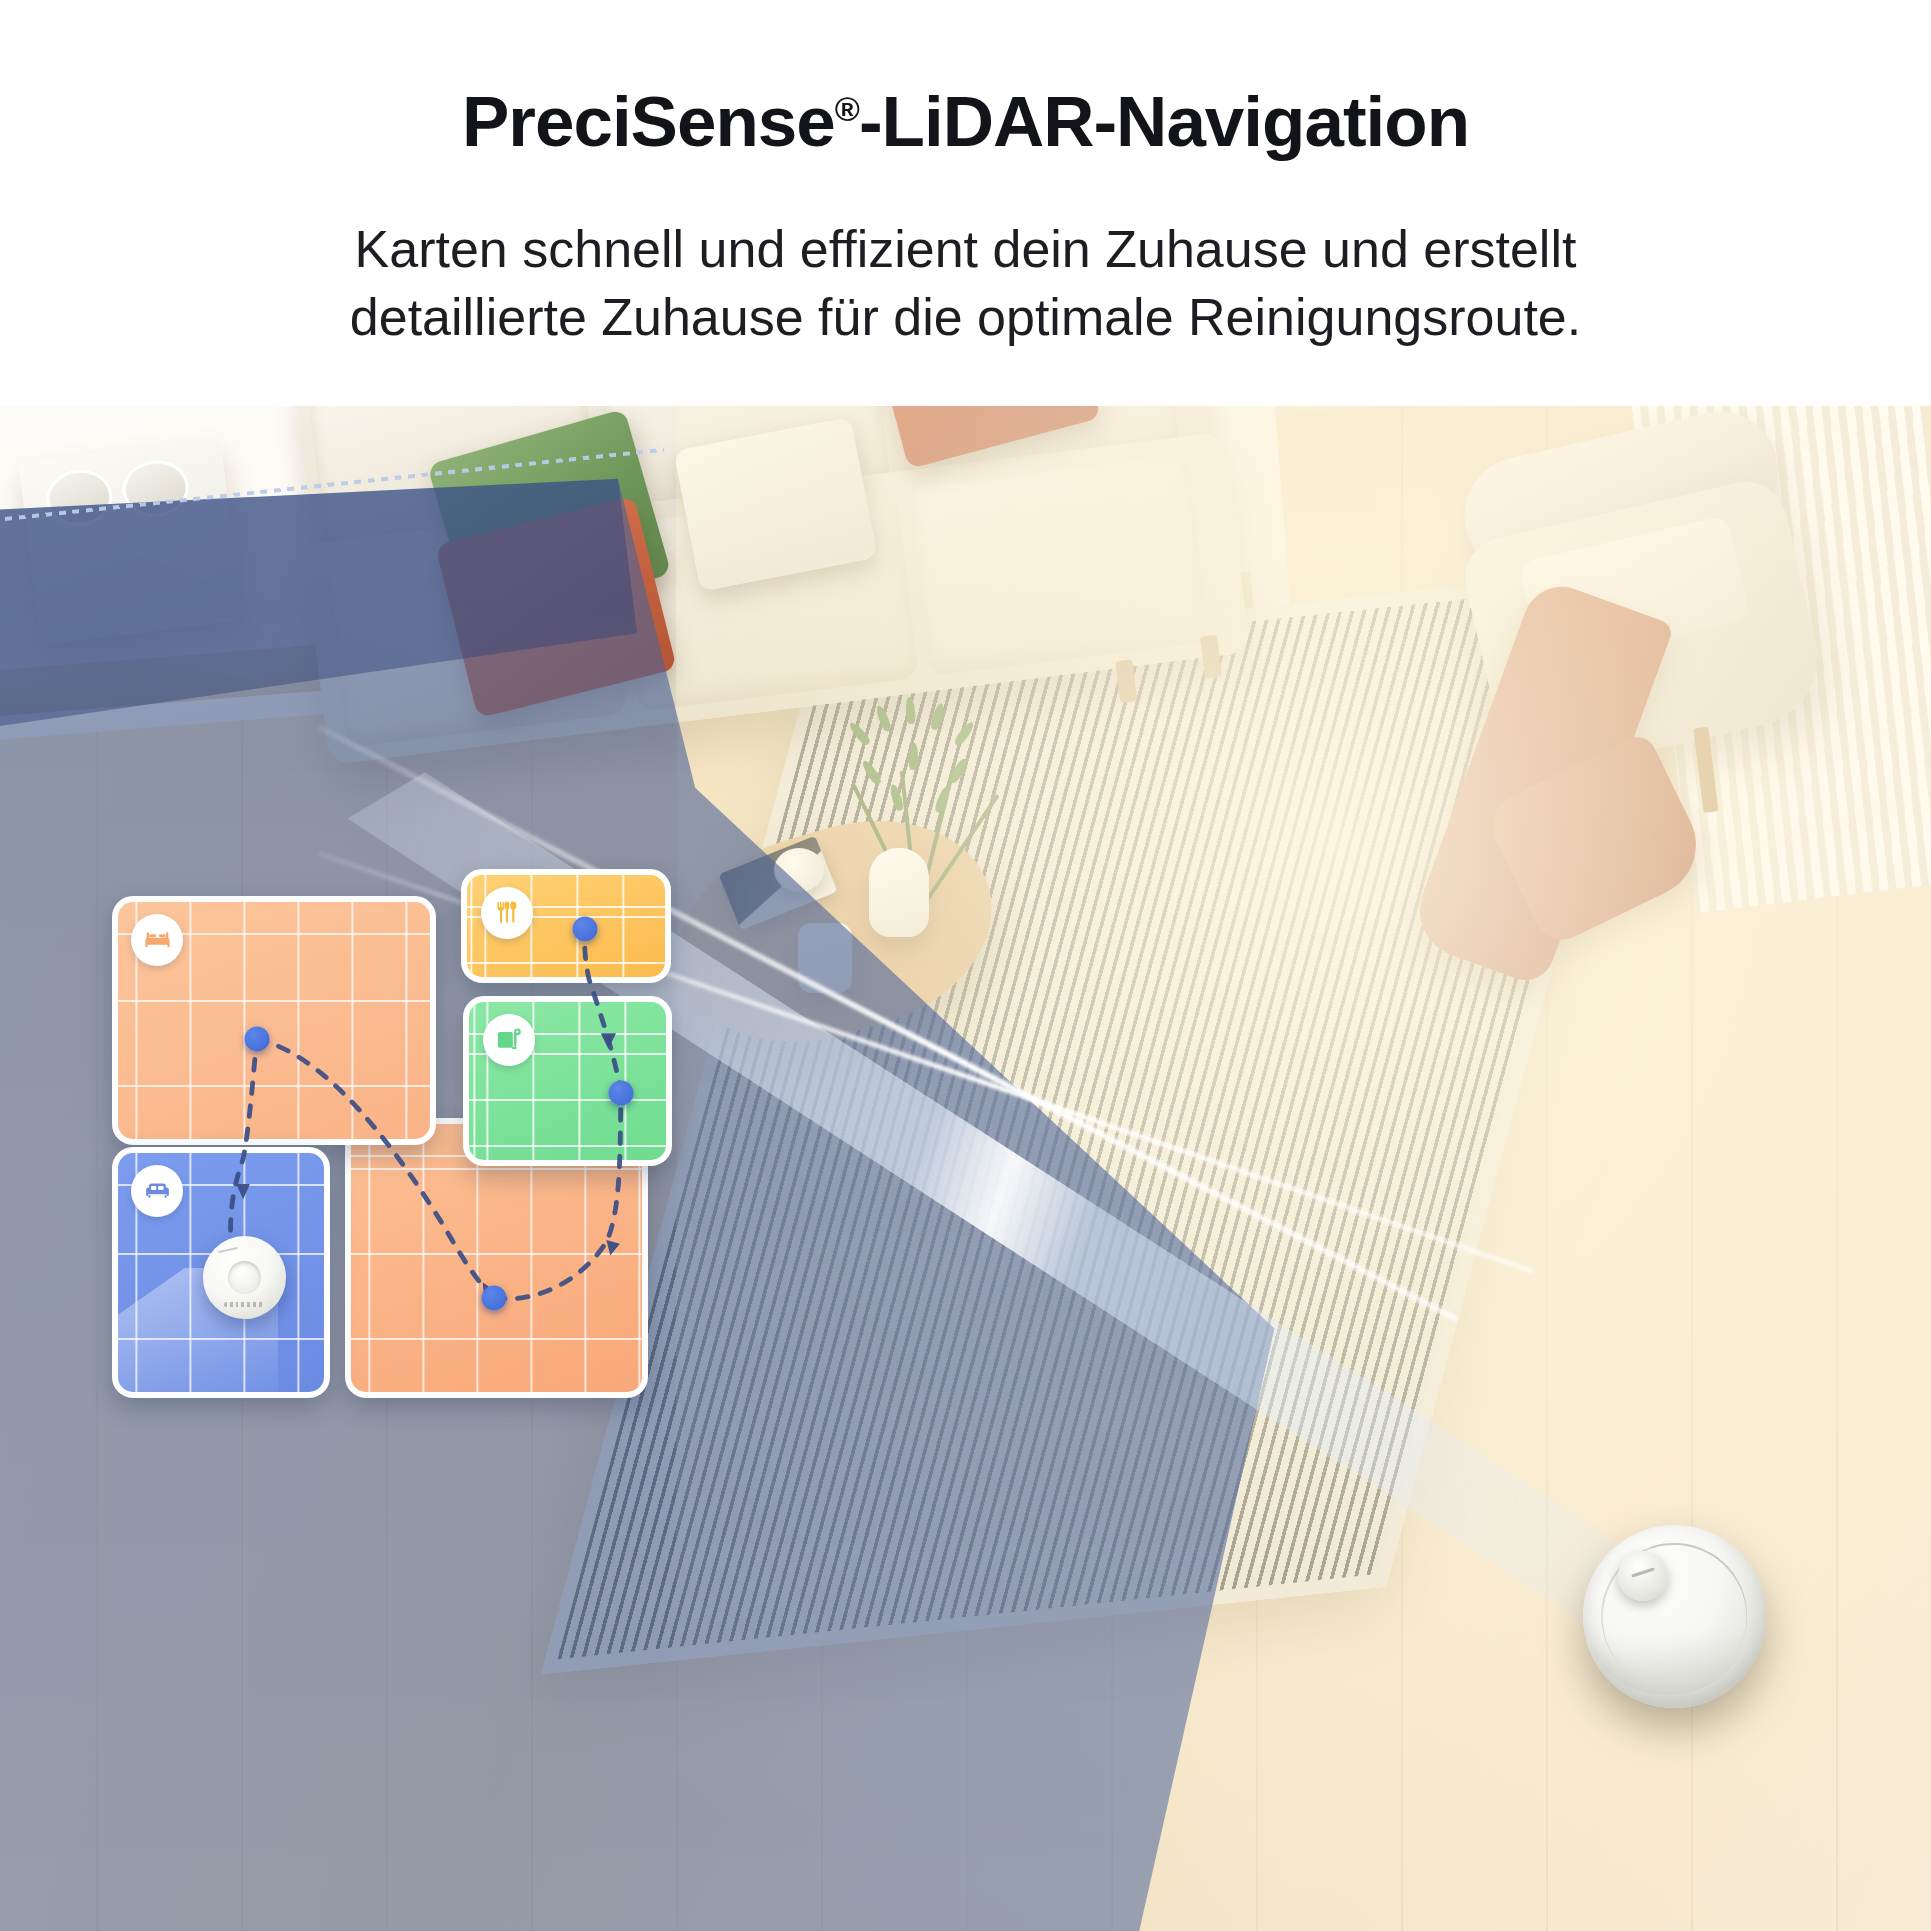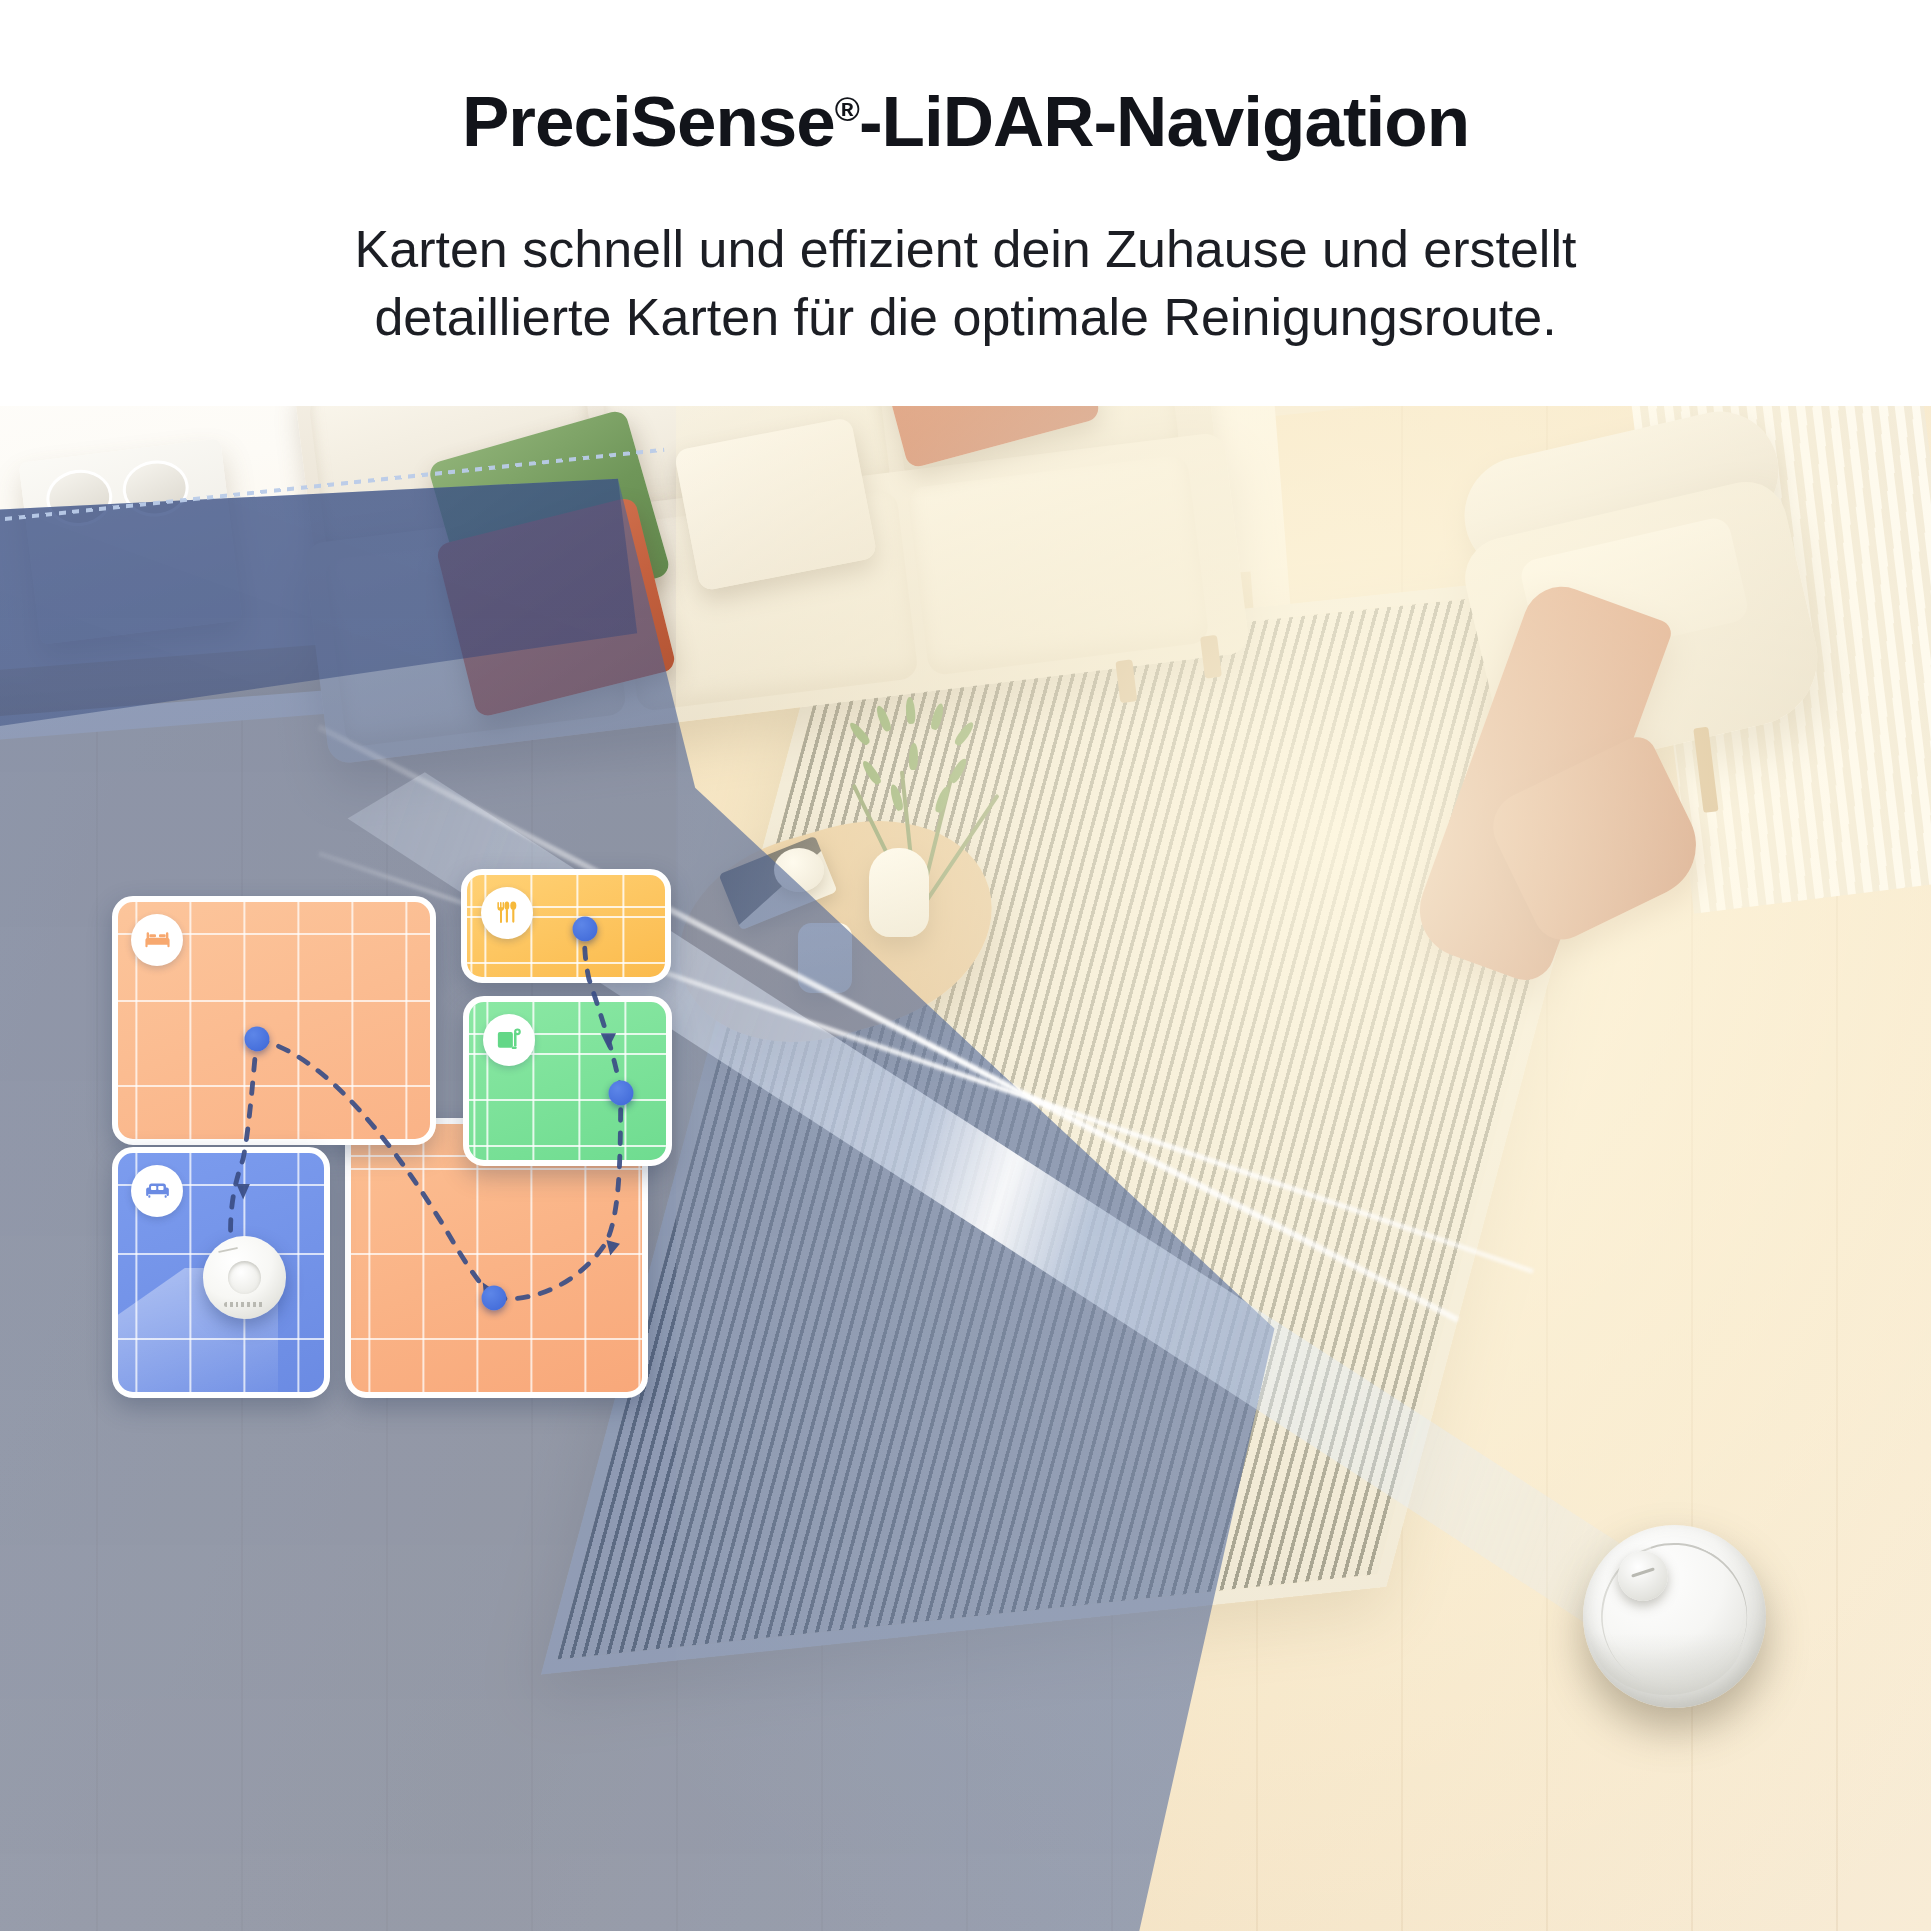--- a/index.html
+++ b/index.html
@@ -324,21 +324,21 @@
 </style>
 </head>
 <body>
 
 <div id="page">
 
   <div id="header">
     <div id="title"><span>PreciSense</span><sup>®</sup><span>-LiDAR-Navigation</span></div>
     <div id="subtitle">
       <div>Karten schnell und effizient dein Zuhause und erstellt</div>
-      <div>detaillierte Karten für die optimale Reinigungsroute.</div>
+      <div>detaillierte Zuhause für die optimale Reinigungsroute.</div>
     </div>
   </div>
 
   <div id="scene">
 
     <div class="floor"></div>
     <div class="wall"></div>
     <div class="wall-trim"></div>
 
     <div class="curtain"></div>

